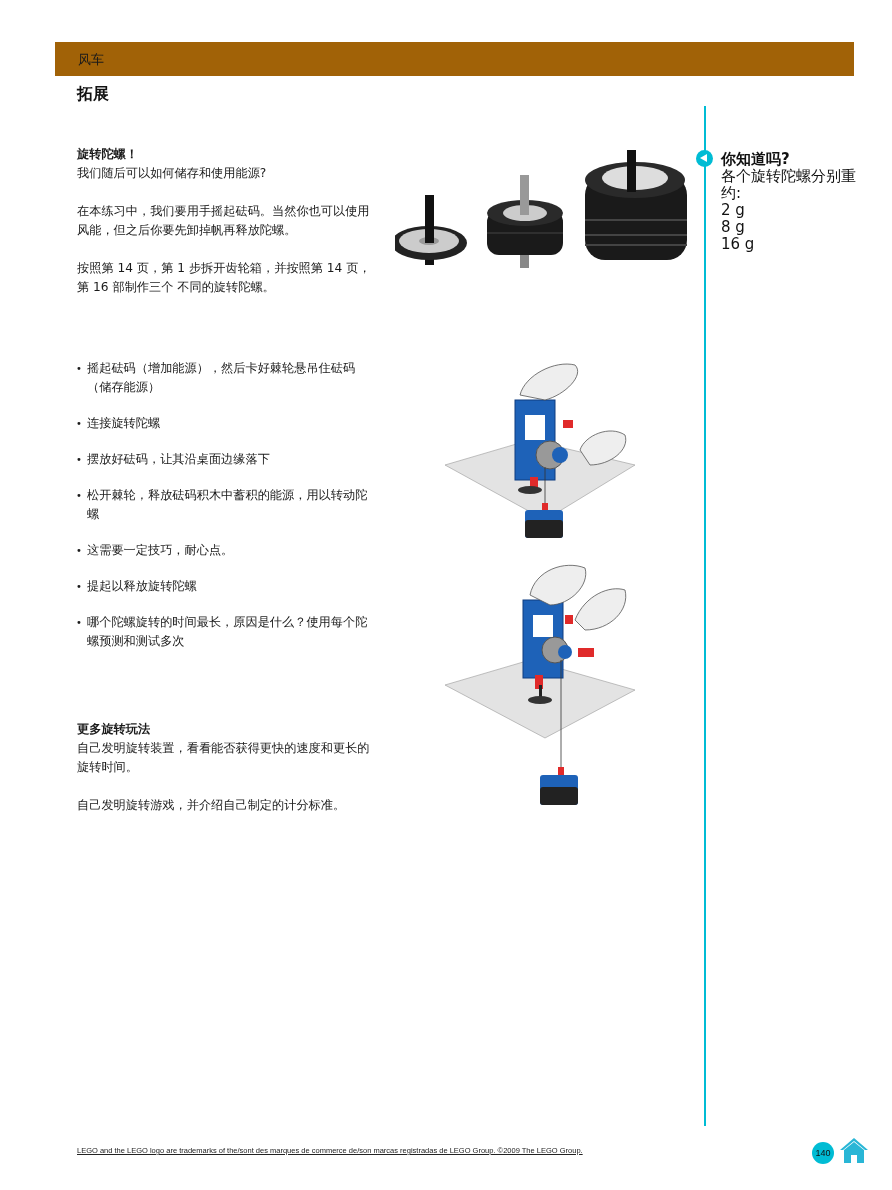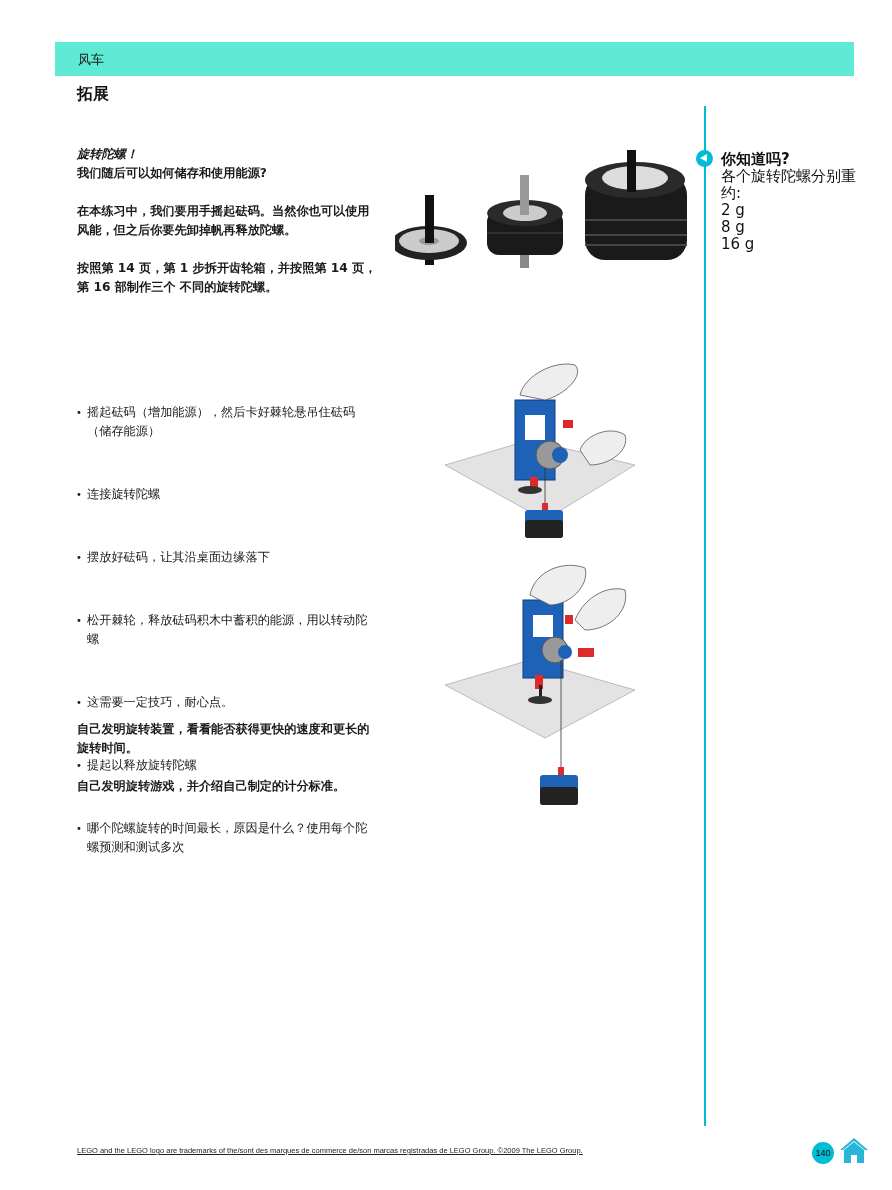--- a/index.html
+++ b/index.html
@@ -1,31 +1,31 @@
 <!DOCTYPE html>
 <html><head>
 <meta charset="utf-8">
 <style>
   * { margin: 0; padding: 0; box-sizing: border-box; }
   html, body { width: 892px; height: 1190px; background: #ffffff; overflow: hidden; }
   body { position: relative; font-family: "DejaVu Sans", "Liberation Sans", sans-serif; color: #111; }
 
-  .header-bar { position: absolute; left: 55px; top: 42px; width: 799px; height: 34px; background: #5eead4; }
+  .header-bar { position: absolute; left: 55px; top: 42px; width: 799px; height: 34px; background: #a16207; }
   .header-title { position: absolute; left: 23px; top: 9px; font-size: 13px; color: #1a1a1a; }
 
   .section-title { position: absolute; left: 77px; top: 84px; font-size: 16px; font-weight: bold; color: #111; }
 
   .text { font-size: 12.2px; line-height: 19px; color: #1a1a1a; }
-  .bold { font-weight: bold; font-style: italic; }
+  .bold { font-weight: bold; }
 
   .intro { position: absolute; left: 77px; top: 145px; width: 300px; }
-  .para { margin-bottom: 19px; font-weight: bold; }
+  .para { margin-bottom: 19px; }
 
   .bullets { position: absolute; left: 77px; top: 359px; width: 300px; list-style: none; }
-  .bullets li { position: relative; padding-left: 10px; margin-bottom: 17px; margin-top: 44px; }
+  .bullets li { position: relative; padding-left: 10px; margin-bottom: 17px; }
   .bullets li::before { content: "•"; position: absolute; left: -1px; top: 0; font-size: 10px; }
 
   .more { position: absolute; left: 77px; top: 720px; width: 300px; }
 
   .side-rule { position: absolute; left: 704px; top: 106px; width: 2px; height: 1020px; background: #00bcd4; }
   .tip-icon { position: absolute; left: 696px; top: 150px; width: 17px; height: 17px; border-radius: 50%; background: #00bcd4; }
   .tip-icon::after { content: ""; position: absolute; left: 4px; top: 4px; border-top: 4.5px solid transparent; border-bottom: 4.5px solid transparent; border-right: 7px solid #ffffff; }
   .tip { position: absolute; left: 721px; top: 151px; width: 140px; font-size: 15px; line-height: 17px; }
   .tip-title { font-weight: bold; }
 
@@ -55,20 +55,21 @@
   <li>摇起砝码（增加能源），然后卡好棘轮悬吊住砝码（储存能源）</li>
   <li>连接旋转陀螺</li>
   <li>摆放好砝码，让其沿桌面边缘落下</li>
   <li>松开棘轮，释放砝码积木中蓄积的能源，用以转动陀螺</li>
   <li>这需要一定技巧，耐心点。</li>
   <li>提起以释放旋转陀螺</li>
   <li>哪个陀螺旋转的时间最长，原因是什么？使用每个陀螺预测和测试多次</li>
 </ul>
 
 <div class="more text">
+  <div class="bold">更多旋转玩法</div>
   <div class="para">自己发明旋转装置，看看能否获得更快的速度和更长的旋转时间。</div>
   <div class="para">自己发明旋转游戏，并介绍自己制定的计分标准。</div>
 </div>
 
 <svg class="fig" style="left:395px; top:145px;" width="300" height="130" viewBox="0 0 300 130">
 
   <g>
     <rect x="30" y="50" width="9" height="70" fill="#111"></rect>
     <ellipse cx="34" cy="98" rx="38" ry="17" fill="#222"></ellipse>
     <ellipse cx="34" cy="96" rx="30" ry="12" fill="#ccc"></ellipse>

